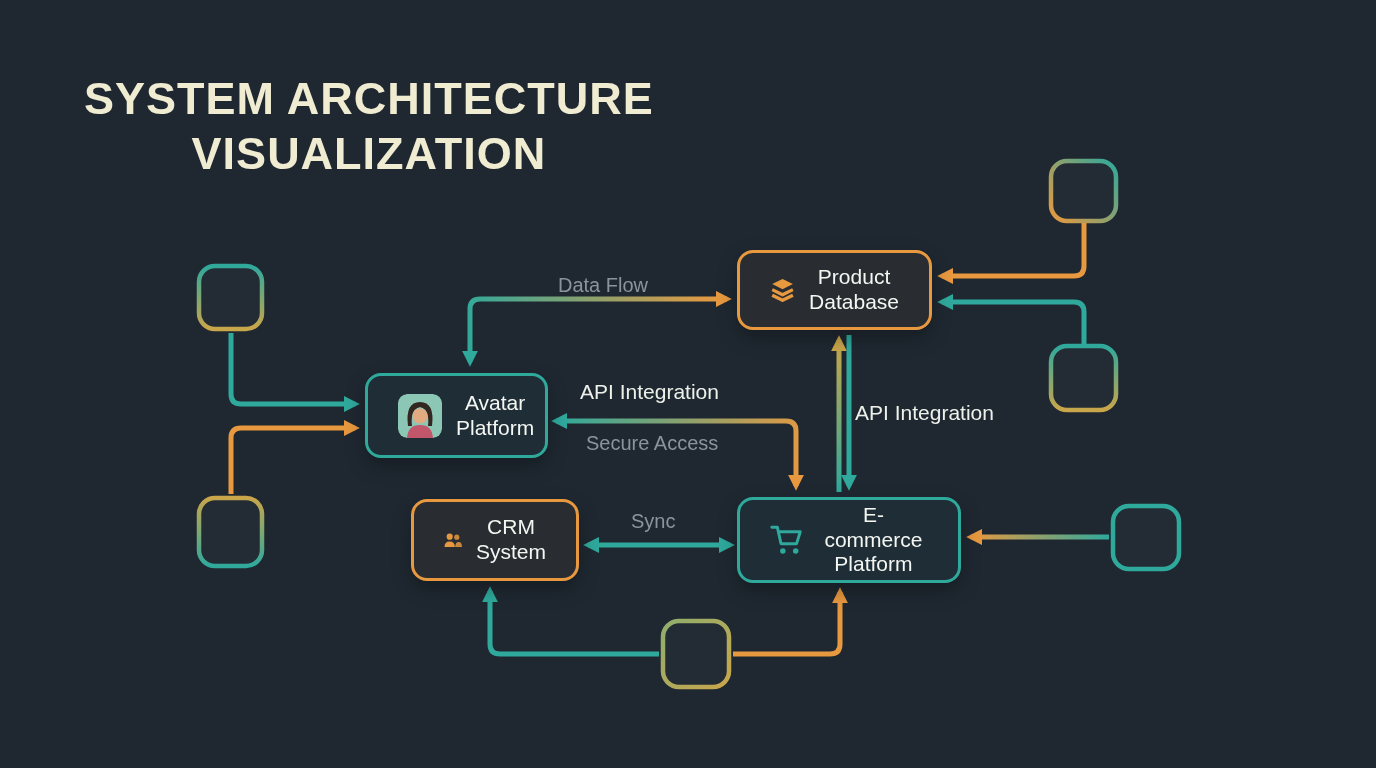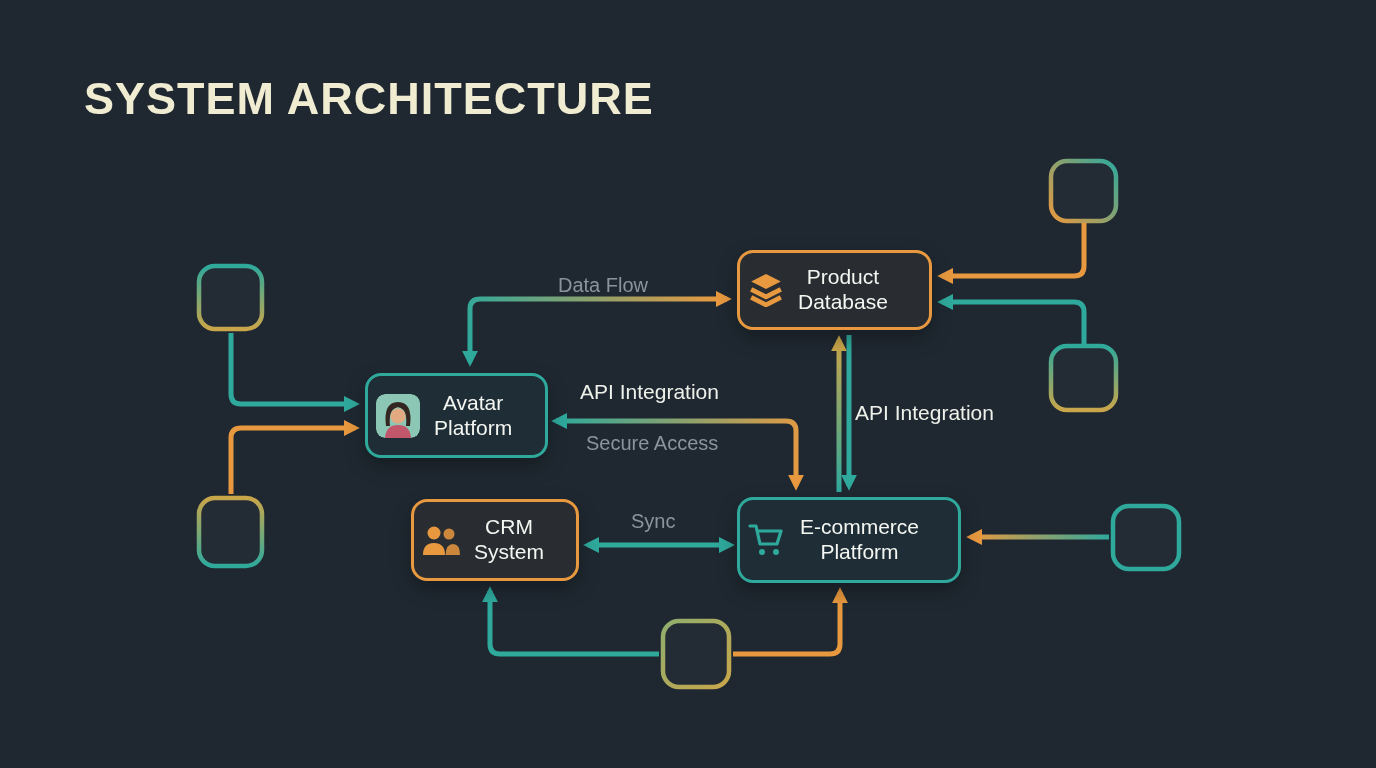--- a/index.html
+++ b/index.html
@@ -10,39 +10,40 @@
   html,body{width:1376px;height:768px;overflow:hidden;}
   body{font-family:"Liberation Sans", sans-serif;background:var(--background,#1f2831);}
   .stage{position:relative;width:1376px;height:768px;background:var(--background);text-align:center;}
   .title{position:absolute;left:84px;top:72px;color:var(--title-text);font-weight:700;
          font-size:45px;line-height:1.22;letter-spacing:1px;}
   .edges{position:absolute;inset:0;width:1376px;height:768px;}
   .edges path.ln{fill:none;stroke-width:5;stroke-linejoin:round;}
   .edges rect.ph{fill:rgba(255,255,255,0.02);stroke-width:4.5;}
   .mk-teal{fill:var(--teal);} .mk-orange{fill:var(--orange);} .mk-gold{fill:var(--gold);}
   .st-teal{stroke:var(--teal);} .st-orange{stroke:var(--orange);}
-  .node{position:absolute;display:flex;align-items:center;gap:14px;padding:0 8px;
+  .node{position:absolute;display:flex;align-items:center;gap:14px;padding:0 30px;
         border-radius:16px;border:3px solid;background:rgba(255,255,255,0.035);
         box-shadow:0 8px 20px rgba(0,0,0,0.30);}
   .node.teal{border-color:var(--teal);background:rgba(47,169,156,0.05);}
   .node.orange{border-color:var(--orange);background:rgba(232,153,63,0.05);}
   .node .label{color:var(--node-text);font-size:21px;font-weight:500;line-height:1.18;}
   .node .label span{display:block;}
   .avatar-thumb{width:44px;height:44px;border-radius:9px;overflow:hidden;flex:0 0 auto;}
   .edge-label{position:absolute;font-size:20px;white-space:nowrap;}
   .edge-label.muted{color:var(--muted-label);font-weight:400;}
   .edge-label.bright{color:var(--bright-label);font-weight:500;font-size:21px;}
 </style>
 </head>
 <body>
 
 <div class="stage">
 
   <div class="title">
     <div>SYSTEM ARCHITECTURE</div>
+    <div>VISUALIZATION</div>
   </div>
 
   <svg class="edges" viewBox="0 0 1376 768">
     <defs>
       <marker id="ah-teal" viewBox="0 0 10 10" refX="7" refY="5" markerWidth="3.2" markerHeight="3.2" orient="auto-start-reverse">
         <path class="mk-teal" d="M0,0 L10,5 L0,10 Z"></path>
       </marker>
       <marker id="ah-orange" viewBox="0 0 10 10" refX="7" refY="5" markerWidth="3.2" markerHeight="3.2" orient="auto-start-reverse">
         <path class="mk-orange" d="M0,0 L10,5 L0,10 Z"></path>
       </marker>

